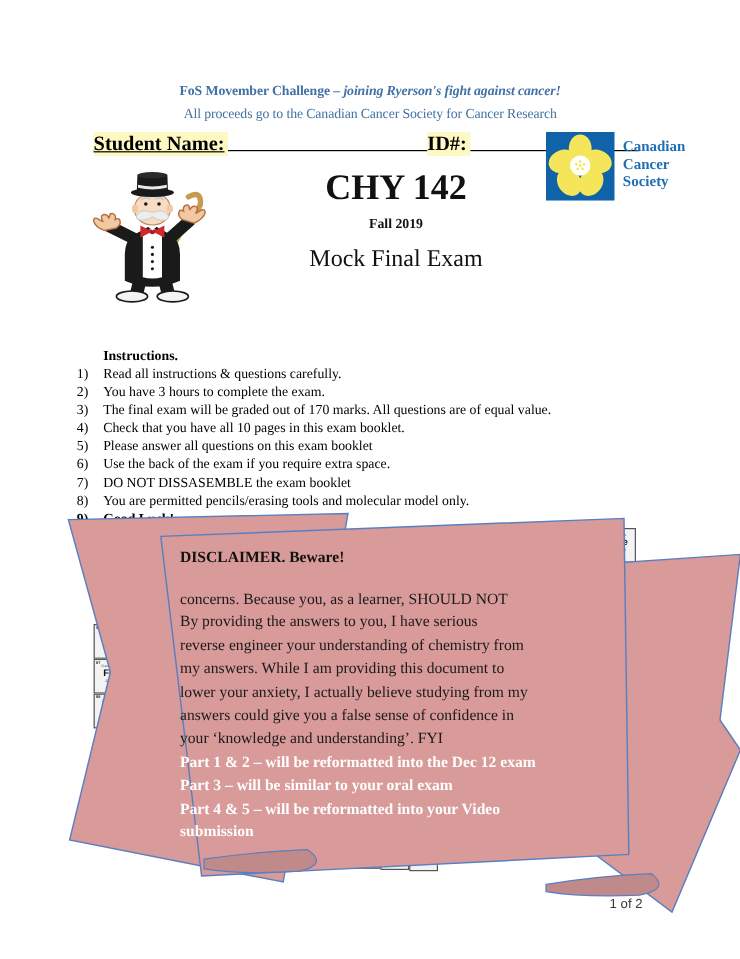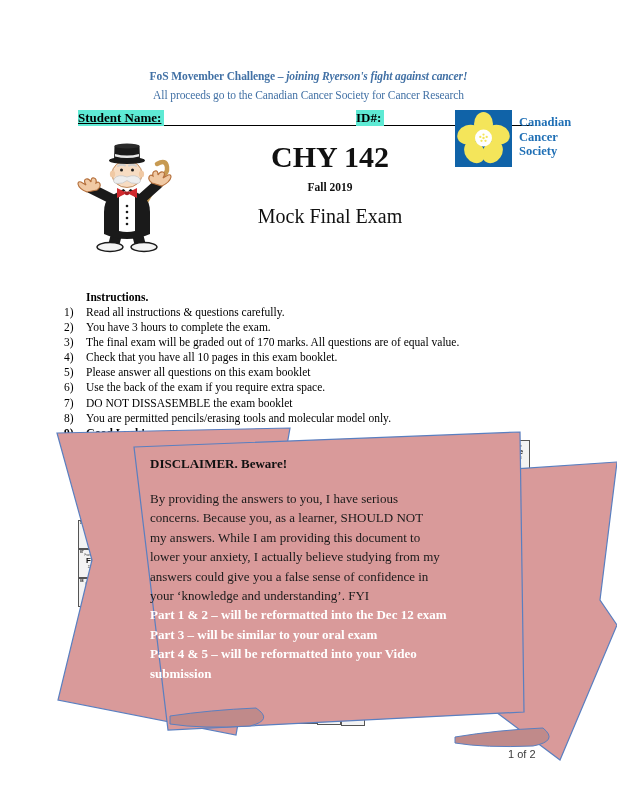--- a/index.html
+++ b/index.html
@@ -44,24 +44,24 @@
   .namerow {
     position: absolute;
     left: 78px; top: 110px;
     width: 455px;
     height: 18px;
   }
   .namerow .lbl {
     position: absolute;
     top: 0;
     font-family: "Liberation Serif", serif;
-    font-size: 13px;
+    font-size: 17px;
     font-weight: bold;
     color: #000;
-    background: #5eead4;
+    background: #fef9c3;
     z-index: 3;
     padding-right: 3px;
   }
   .namerow .lbl.name { left: 0; text-decoration: underline; }
   .namerow .lbl.id { left: 278px; }
   .namerow .rule {
     position: absolute;
     left: 0; top: 15px;
     width: 455px;
     height: 0;
@@ -480,22 +480,23 @@
     <path id="shape-front" d="M134 447 L520 432 L524 712 L168 730 Z" fill="#d99a9a" stroke="#5a7fc0" stroke-width="1.2"></path>
 
     <path id="curl-front" d="M170 716 q40 -6 86 -8 q18 12 -6 18 q-48 3 -80 -2 z" fill="#c08a8a" stroke="#5a7fc0" stroke-width="1"></path>
 
     <path id="curl-right" d="M455 737 q42 -7 88 -9 q16 13 -10 18 q-48 2 -78 -3 z" fill="#c08a8a" stroke="#5a7fc0" stroke-width="1"></path>
   </svg>
 
   <div class="disc">
     <div class="disc-head">DISCLAIMER. Beware!</div>
     <div class="disc-body" id="disc-body">
+        <p>concerns. Because you, as a learner, SHOULD NOT</p>
         <p>By providing the answers to you, I have serious</p>
-        <p>concerns. Because you, as a learner, SHOULD NOT</p>
+        <p>reverse engineer your understanding of chemistry from</p>
         <p>my answers. While I am providing this document to</p>
         <p>lower your anxiety, I actually believe studying from my</p>
         <p>answers could  give you a false sense of confidence in</p>
         <p>your ‘knowledge and understanding’.  FYI</p>
       </div>
     <div class="disc-parts" id="disc-parts">
         <p>Part 1 &amp; 2 – will be reformatted into the Dec 12 exam</p>
         <p>Part 3 – will be similar to your oral exam</p>
         <p>Part 4 &amp; 5 – will be reformatted into your Video</p>
         <p>submission</p>

